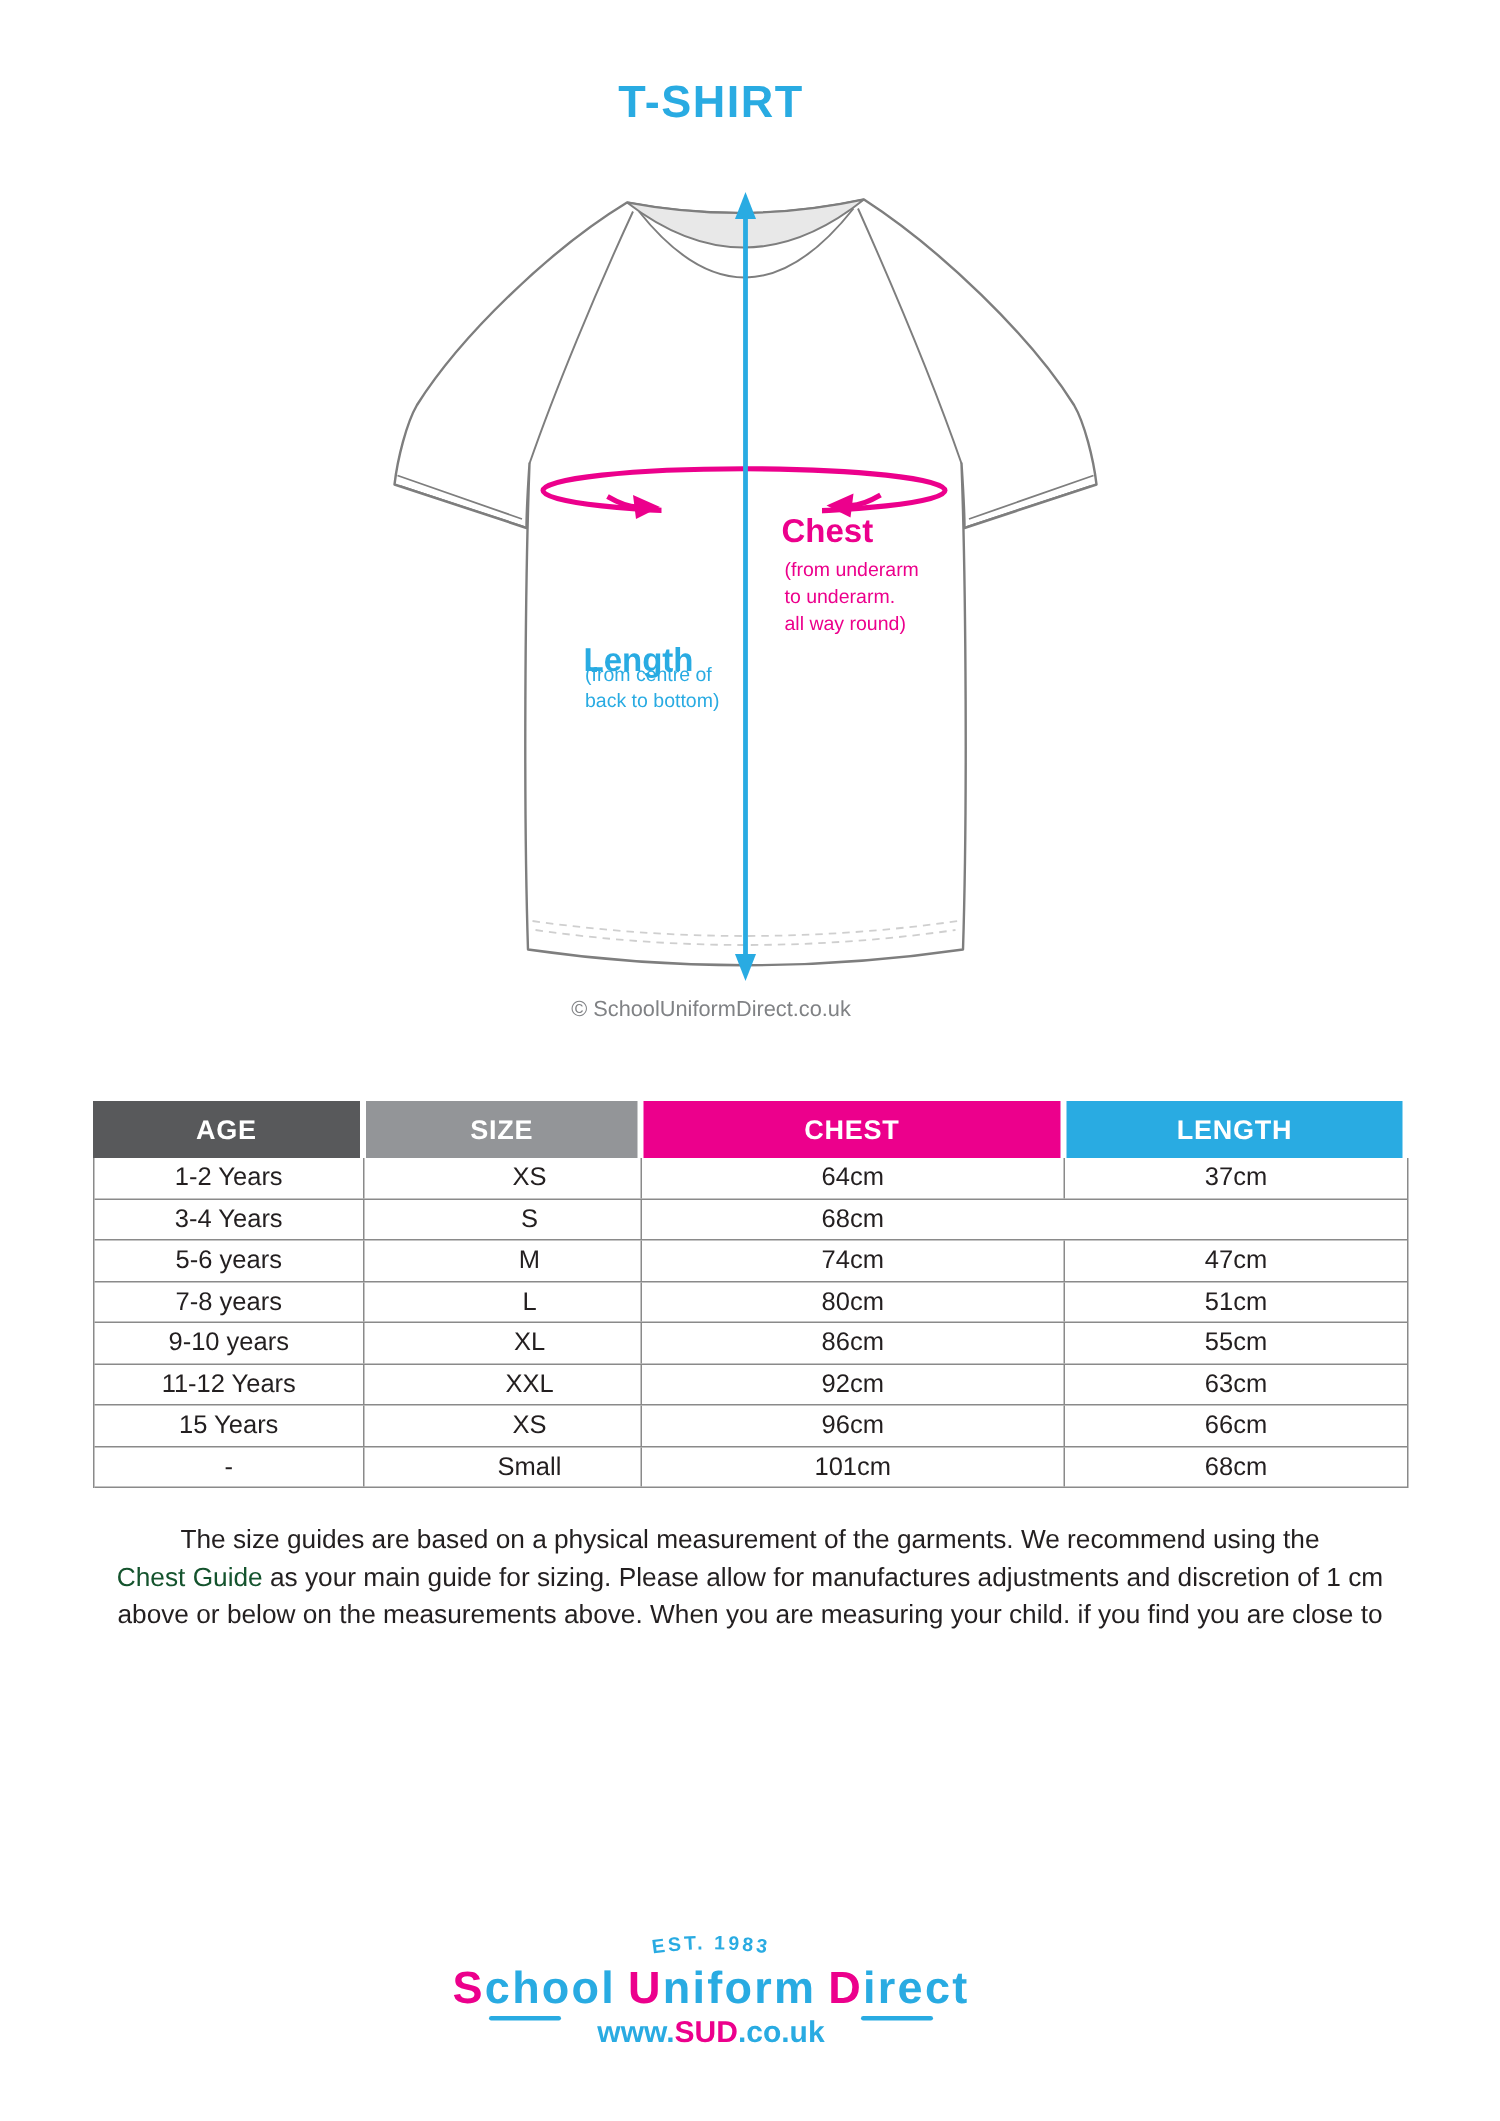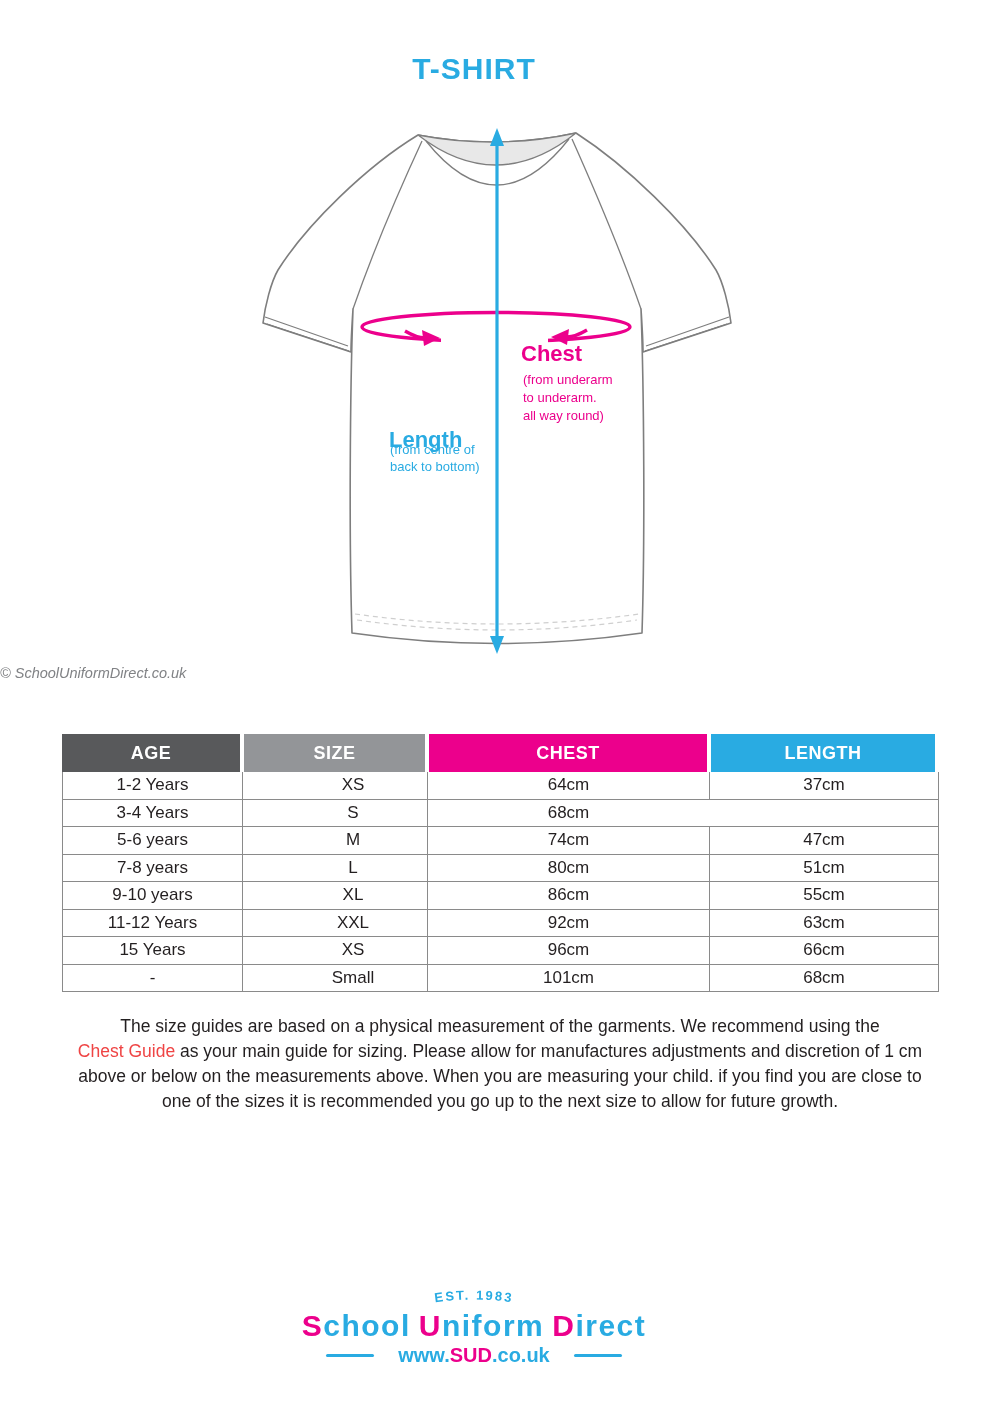--- a/index.html
+++ b/index.html
@@ -13,22 +13,22 @@
   
   .diagram{position:absolute;left:245px;top:110px;width:520px;height:560px;}
   .diagram svg{position:absolute;left:0;top:0;}
   .d-label{position:absolute;font-weight:bold;}
   .chest-label{left:276px;top:231px;font-size:22px;color:#ec008c;font-weight:600;}
   .chest-sub{left:278px;top:261px;font-size:13px;line-height:18px;color:#ec008c;}
   .length-label{left:144px;top:317px;font-size:22px;color:#29abe2;font-weight:600;}
   .length-sub{left:145px;top:331px;font-size:13px;line-height:17px;color:#29abe2;}
   .d-sub{position:absolute;font-weight:normal;}
 
-  .copyright{position:absolute;top:665px;left:0;width:100%;text-align:left;
-             font-size:14.5px;color:#808285;font-style:italic;}
+  .copyright{position:absolute;top:665px;left:0;width:100%;text-align:center;
+             font-size:14.5px;color:#808285;}
 
   
   .size-table{position:absolute;left:62px;top:734px;width:877px;}
   .thead{display:flex;gap:4px;height:38px;}
   .th{color:#fff;font-size:18px;font-weight:bold;letter-spacing:0.5px;
       display:flex;align-items:center;justify-content:center;}
   .th.age{width:178px;background:#58595b;}
   .th.size{width:181px;background:#939598;}
   .th.chest{width:278px;background:#ec008c;}
   .th.length{width:224px;background:#29abe2;}
@@ -36,30 +36,30 @@
   .tr{display:flex;height:27.5px;border-bottom:1px solid #8a8a8a;box-sizing:border-box;}
   .td{display:flex;align-items:center;justify-content:center;font-size:17px;box-sizing:border-box;}
   .td.c1{width:179px;}
   .td.c2{width:185px;border-left:1px solid #8a8a8a;padding-left:36px;}
   .td.c3{width:282px;border-left:1px solid #8a8a8a;text-align:center;}
   .td.c4{flex:1;border-left:1px solid #8a8a8a;}
 
   
   .note{position:absolute;left:40px;top:1014px;width:920px;text-align:center;
         font-size:17.5px;line-height:25px;color:#231f20;}
-  .note .hl{color:#ef4444;}
+  .note .hl{color:#14532d;}
 
   
   .footer-logo{position:absolute;left:0;top:1282px;width:100%;
                display:flex;flex-direction:column;align-items:center;}
   .est-svg{display:block;}
   .logo-main{display:flex;gap:8px;font-size:30px;font-weight:bold;letter-spacing:1.5px;
              color:#29abe2;line-height:32px;margin-top:-2px;}
   .logo-main .cap{color:#ec008c;}
-  .logo-url{display:flex;align-items:center;gap:24px;margin-top:2px;
+  .logo-url{display:flex;gap:24px;margin-top:2px;
             font-size:20px;font-weight:bold;color:#29abe2;}
   .logo-url .dash{width:48px;height:3px;background:#29abe2;border-radius:2px;}
   .logo-url .sud{color:#ec008c;}
 </style>
 </head>
 <body>
 
 <div class="page">
 
   <div class="title">T-SHIRT</div>
@@ -175,21 +175,20 @@
         <div class="td c3">101cm</div>
         <div class="td c4">68cm</div>
       </div>
     </div>
   </div>
 
   <div class="note">
     <span>The size guides are based on a physical measurement of the garments. We recommend using the</span><br>
     <span class="hl">Chest Guide</span><span> as your main guide for sizing. Please allow for manufactures adjustments and discretion of  1 cm</span><br>
     <span>above or below on the measurements above. When you are measuring your child. if you find you are close to</span><br>
-    <span>one of the sizes it is recommended you go up to the next size to allow for future growth.</span>
   </div>
 
   <div class="footer-logo">
     <svg class="est-svg" width="240" height="30" viewBox="0 0 240 30" xmlns="http://www.w3.org/2000/svg" xmlns:xlink="http://www.w3.org/1999/xlink">
       <path id="estArc" d="M 50,27 Q 120,8 190,27" fill="none"></path>
       <text font-family="Liberation Sans, sans-serif" font-size="13" font-weight="bold" letter-spacing="2" fill="#29abe2" text-anchor="middle">
         <textPath href="#estArc" xlink:href="#estArc" startOffset="50%">EST. 1983</textPath>
       </text>
     </svg>
     <div class="logo-main">

